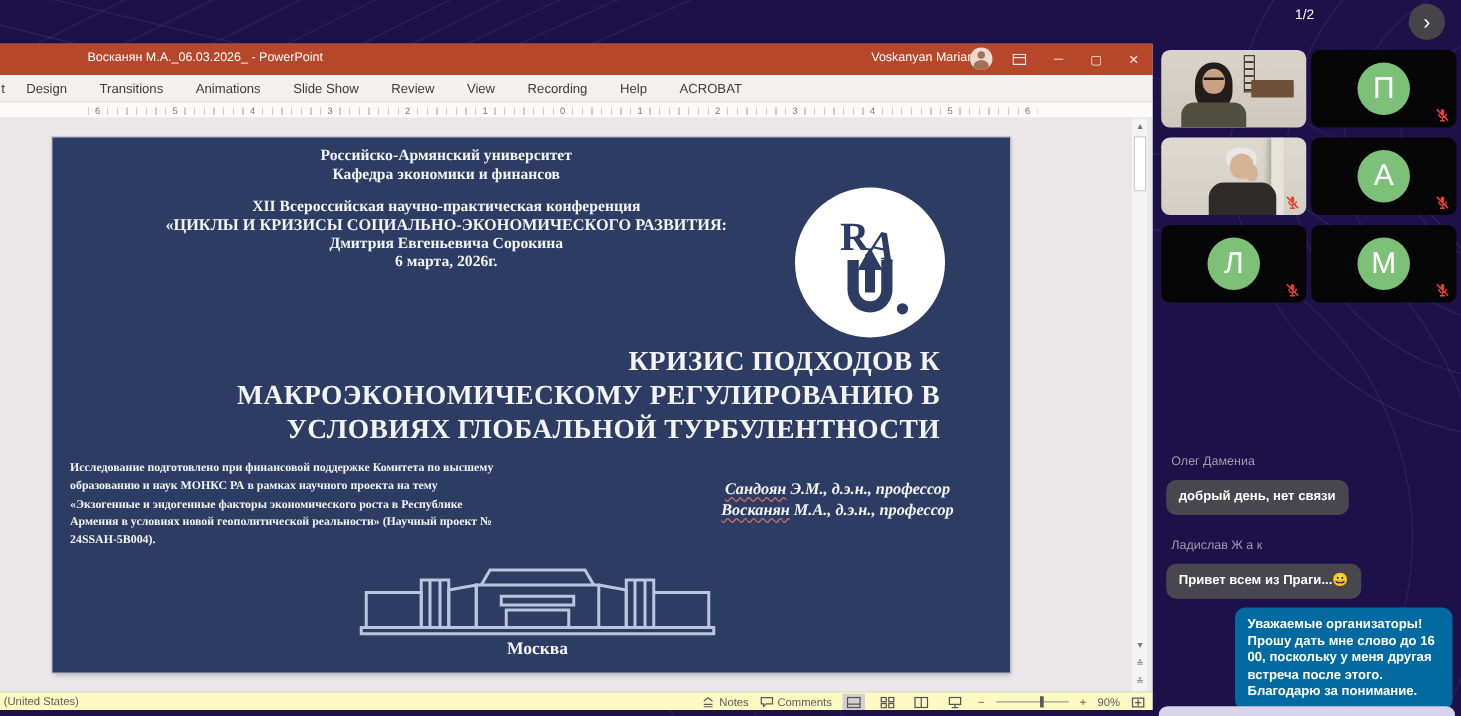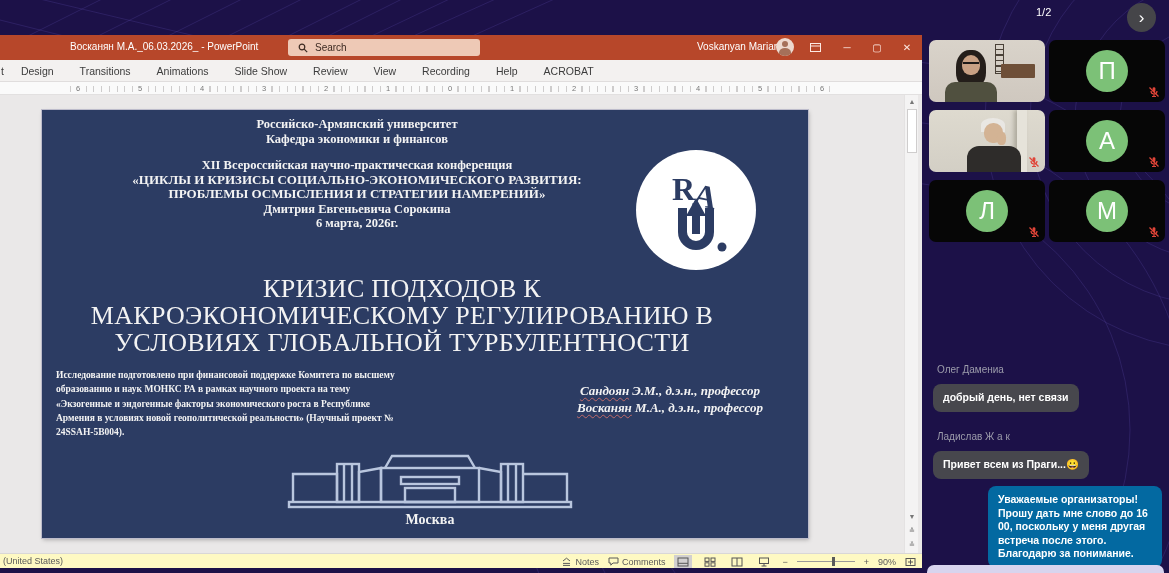--- a/index.html
+++ b/index.html
@@ -36,21 +36,21 @@
                   background:repeating-linear-gradient(90deg,#c3c1c1 0 1px,transparent 1px 7.75px); opacity:.8; }
   .ruler .num { position:absolute; top:2px; transform:translateX(-50%); font-size:7.5px; color:#777; background:#fafafa; padding:0 2px; }
 
   .editor { position:absolute; left:0; top:60px; width:100%; height:458px; background:#eae8e8; }
 
   .slide { position:absolute; left:42px; top:15px; width:766px; height:428px; background:#2c3c63; color:#f3f3f3;
            font-family:"Liberation Serif", serif; box-shadow:0 0 0 1px #bdbccb, 1px 2px 4px rgba(0,0,0,.25); }
   .sl-head { position:absolute; left:0; top:7px; width:630px; text-align:center; font-weight:bold; font-size:12.5px; line-height:14.5px;font-family:Liberation Serif, serif; }
   .sl-head .gap { height:12px; }
   .sl-head .caps { font-size:13px; }
-  .sl-title { position:absolute; left:10px; top:165px; width:700px; text-align:center; font-weight:normal; font-size:26px; line-height:27px; letter-spacing:.3px; }
+  .sl-title { position:absolute; left:10px; top:165px; width:700px; text-align:right; font-weight:bold; font-size:22px; line-height:27px; letter-spacing:.3px; }
   .sl-note { position:absolute; left:14px; top:258px; width:352px; font-weight:bold; font-size:9.5px; line-height:1.5; }
   .sl-authors { position:absolute; left:500px; top:272px; width:256px; text-align:center; font-style:italic; font-weight:bold; font-size:13px; line-height:17px; }
   .sl-authors .nm { text-decoration:underline wavy #c06a6a 1px; text-underline-offset:2px; }
   .sl-bldg { position:absolute; left:243px; top:334px; width:290px; text-align:center; }
   .sl-city { font-weight:bold; font-size:14px; margin-top:2px; }
   .sl-logo { position:absolute; left:594px; top:40px; width:120px; height:120px; border-radius:50%; background:#ffffff; }
 
   .vscroll { position:absolute; right:4px; top:0; width:14px; height:458px; background:#f4f3f3; border-left:1px solid #e4e2e2; }
   .vs-arrow { position:absolute; left:0; width:14px; height:13px; display:flex; align-items:center; justify-content:center; font-size:7px; color:#777; }
   .vs-thumb { position:absolute; left:2px; top:14px; width:10px; height:44px; background:#fff; border:1px solid #cfcdcd; }
@@ -122,27 +122,20 @@
     <circle cx="880" cy="430" r="250"></circle>
       <circle cx="880" cy="430" r="310"></circle>
       <circle cx="880" cy="430" r="370"></circle>
   </g>
 </svg>
 
 <div class="ppt">
 
   <div class="titlebar">
     <span class="doc-title">Восканян М.А._06.03.2026_  -  PowerPoint</span>
-    <div class="searchbox">
-      <svg width="10" height="10" viewBox="0 0 10 10">
-        <circle cx="4" cy="4" r="2.8" fill="none" stroke="#3c2a22" stroke-width="1.2"></circle>
-        <line x1="6.2" y1="6.2" x2="9.2" y2="9.2" stroke="#3c2a22" stroke-width="1.2"></line>
-      </svg>
-      <span>Search</span>
-    </div>
     <span class="tb-user">Voskanyan Mariam</span>
     <div class="tb-avatar"></div>
     <div class="tb-btn" style="left:800px">
       <svg width="11" height="9" viewBox="0 0 11 9">
           <rect x="0.5" y="0.5" width="10" height="8" fill="none" stroke="#fde9e2"></rect>
           <line x1="0.5" y1="3" x2="10.5" y2="3" stroke="#fde9e2"></line>
         </svg>
     </div>
     <div class="tb-btn" style="left:832px">─</div>
     <div class="tb-btn" style="left:862px">▢</div>
@@ -187,21 +180,20 @@
 
   <div class="editor">
     <div class="slide">
 
       <div class="sl-head">
         <div>Российско-Армянский университет</div>
         <div>Кафедра экономики и финансов</div>
         <div class="gap"></div>
         <div>XII Всероссийская научно-практическая конференция</div>
         <div class="caps">«ЦИКЛЫ И КРИЗИСЫ СОЦИАЛЬНО-ЭКОНОМИЧЕСКОГО РАЗВИТИЯ:</div>
-        <div class="caps">ПРОБЛЕМЫ ОСМЫСЛЕНИЯ И СТРАТЕГИИ НАМЕРЕНИЙ»</div>
         <div>Дмитрия Евгеньевича Сорокина</div>
         <div>6 марта, 2026г.</div>
       </div>
 
       <div class="sl-logo">
         <svg width="120" height="120" viewBox="0 0 120 120">
           <g fill="#2c3c63" font-family="Liberation Serif, serif" font-weight="bold">
             <text x="36" y="50" font-size="32">R</text>
             <text x="58" y="56" font-size="32" transform="rotate(12 64 44)">A</text>
             <path d="M42,58 v24 a18,18 0 0 0 36,0 v-24 h-9 v24 a9,9 0 0 1 -18,0 v-24 z"></path>

